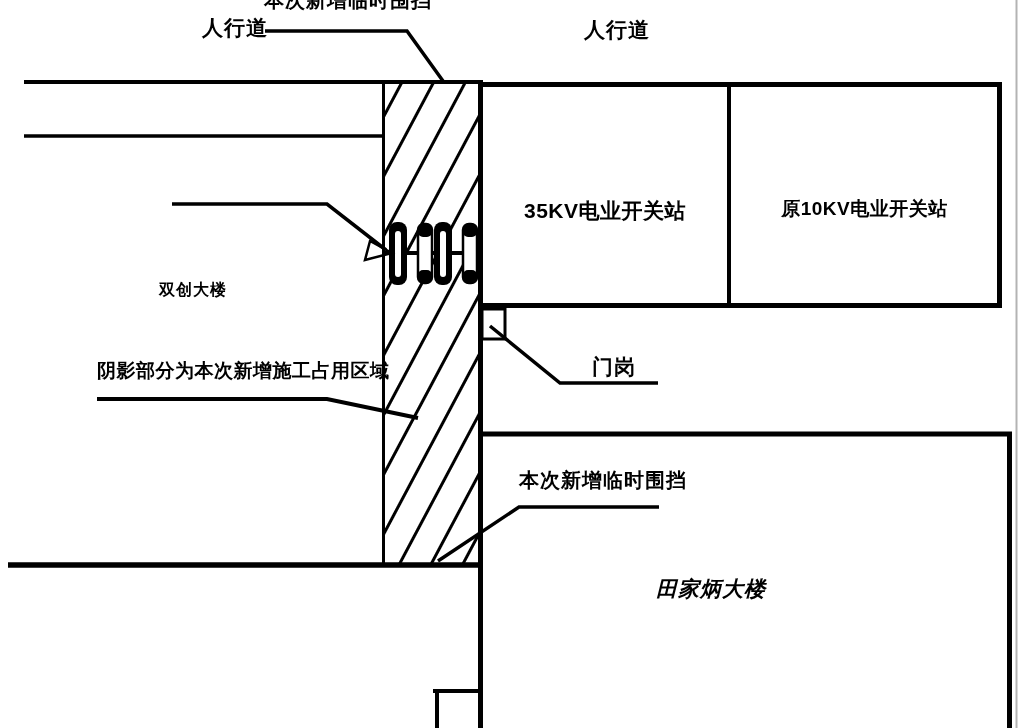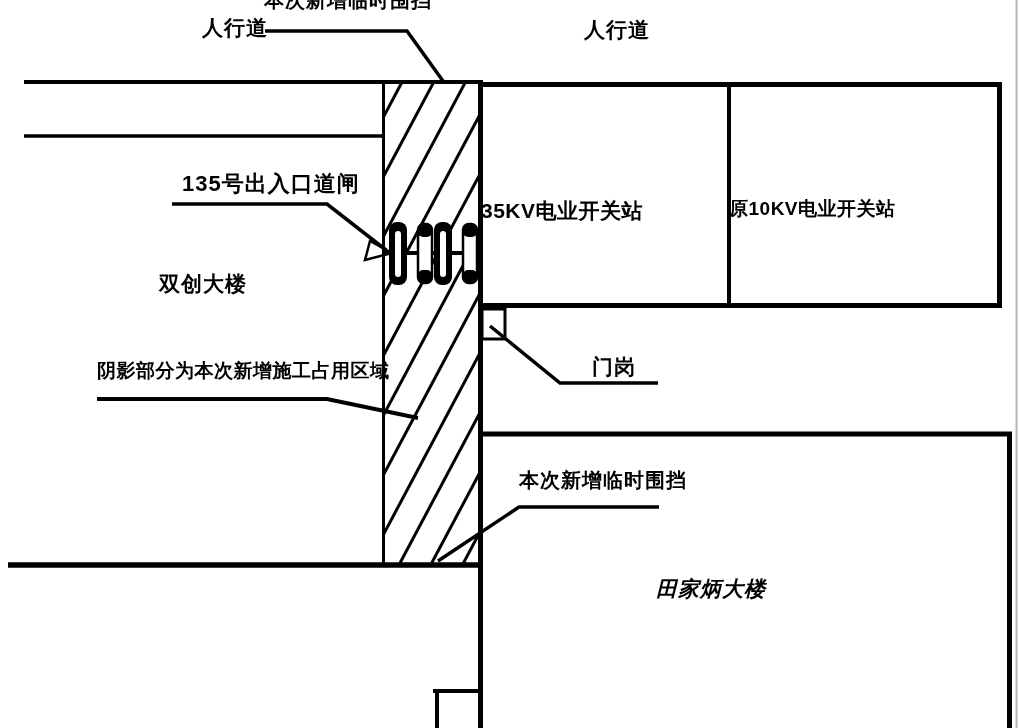--- a/index.html
+++ b/index.html
@@ -12,21 +12,21 @@
   }
   #drawing{position:absolute;left:0;top:0;}
   .lbl{
     position:absolute;
     color:#000;
     font-weight:bold;
     white-space:nowrap;
     line-height:1.1;
     letter-spacing:1px;
   }
-  .lbl.center{text-align:left;}
+  .lbl.center{text-align:center;}
 </style>
 </head>
 <body>
 
 <div id="canvas">
 
   <svg id="drawing" width="1020" height="728" viewBox="0 0 1020 728">
     <defs>
       <pattern id="hatch" patternUnits="userSpaceOnUse" width="28" height="28" patternTransform="rotate(28)">
         <line x1="1.5" y1="-4" x2="1.5" y2="32" stroke="#000" stroke-width="3"></line>
@@ -79,23 +79,22 @@
 
     <line x1="1016.5" y1="0" x2="1016.5" y2="728" stroke="#b3b3b3" stroke-width="2"></line>
   </svg>
 
   <div class="lbl" style="left:264px; top:-11px; font-size:20px;">本次新增临时围挡</div>
 
   <div class="lbl" style="left:202px; top:16px; font-size:21px;">人行道</div>
 
   <div class="lbl" style="left:584px; top:18px; font-size:21px;">人行道</div>
 
-  <div class="lbl" style="left:182px; top:172px; font-size:22px;">135号出入口道闸</div>
 
-  <div class="lbl" style="left:159px; top:272px; font-size:21px;">双创大楼</div>
+  <div class="lbl" style="left:159px; top:281px; font-size:16px;font-family:Liberation Serif, serif;">双创大楼</div>
 
   <div class="lbl center" style="left:481px; top:199px; width:248px; font-size:21px; letter-spacing:0.5px;">35KV电业开关站</div>
 
   <div class="lbl center" style="left:729px; top:199px; width:271px; font-size:19px; letter-spacing:0.5px;">原10KV电业开关站</div>
 
   <div class="lbl" style="left:592px; top:355px; font-size:21px;">门岗</div>
 
   <div class="lbl" style="left:97px; top:361px; font-size:19px; letter-spacing:0.5px;">阴影部分为本次新增施工占用区域</div>
 
   <div class="lbl" style="left:519px; top:469px; font-size:20px;">本次新增临时围挡</div>

